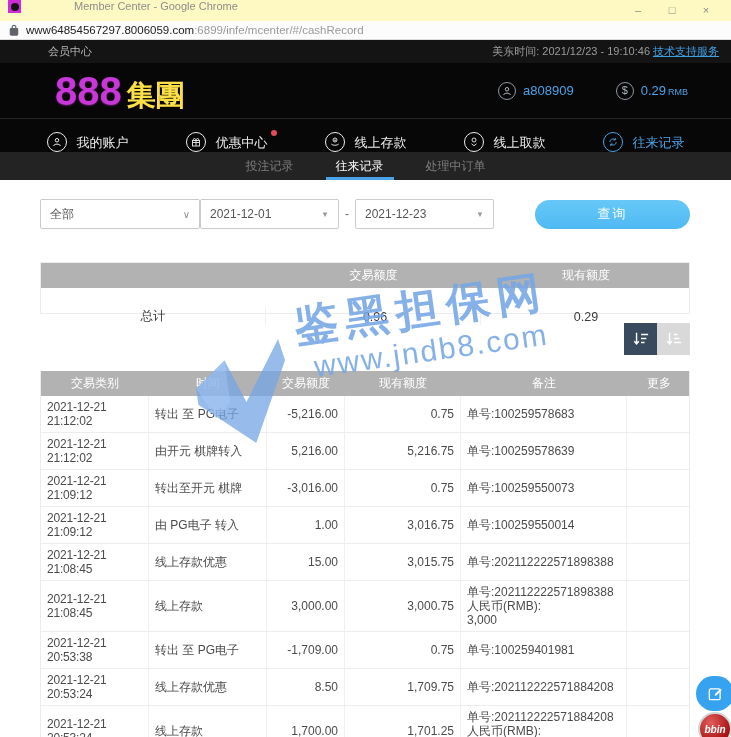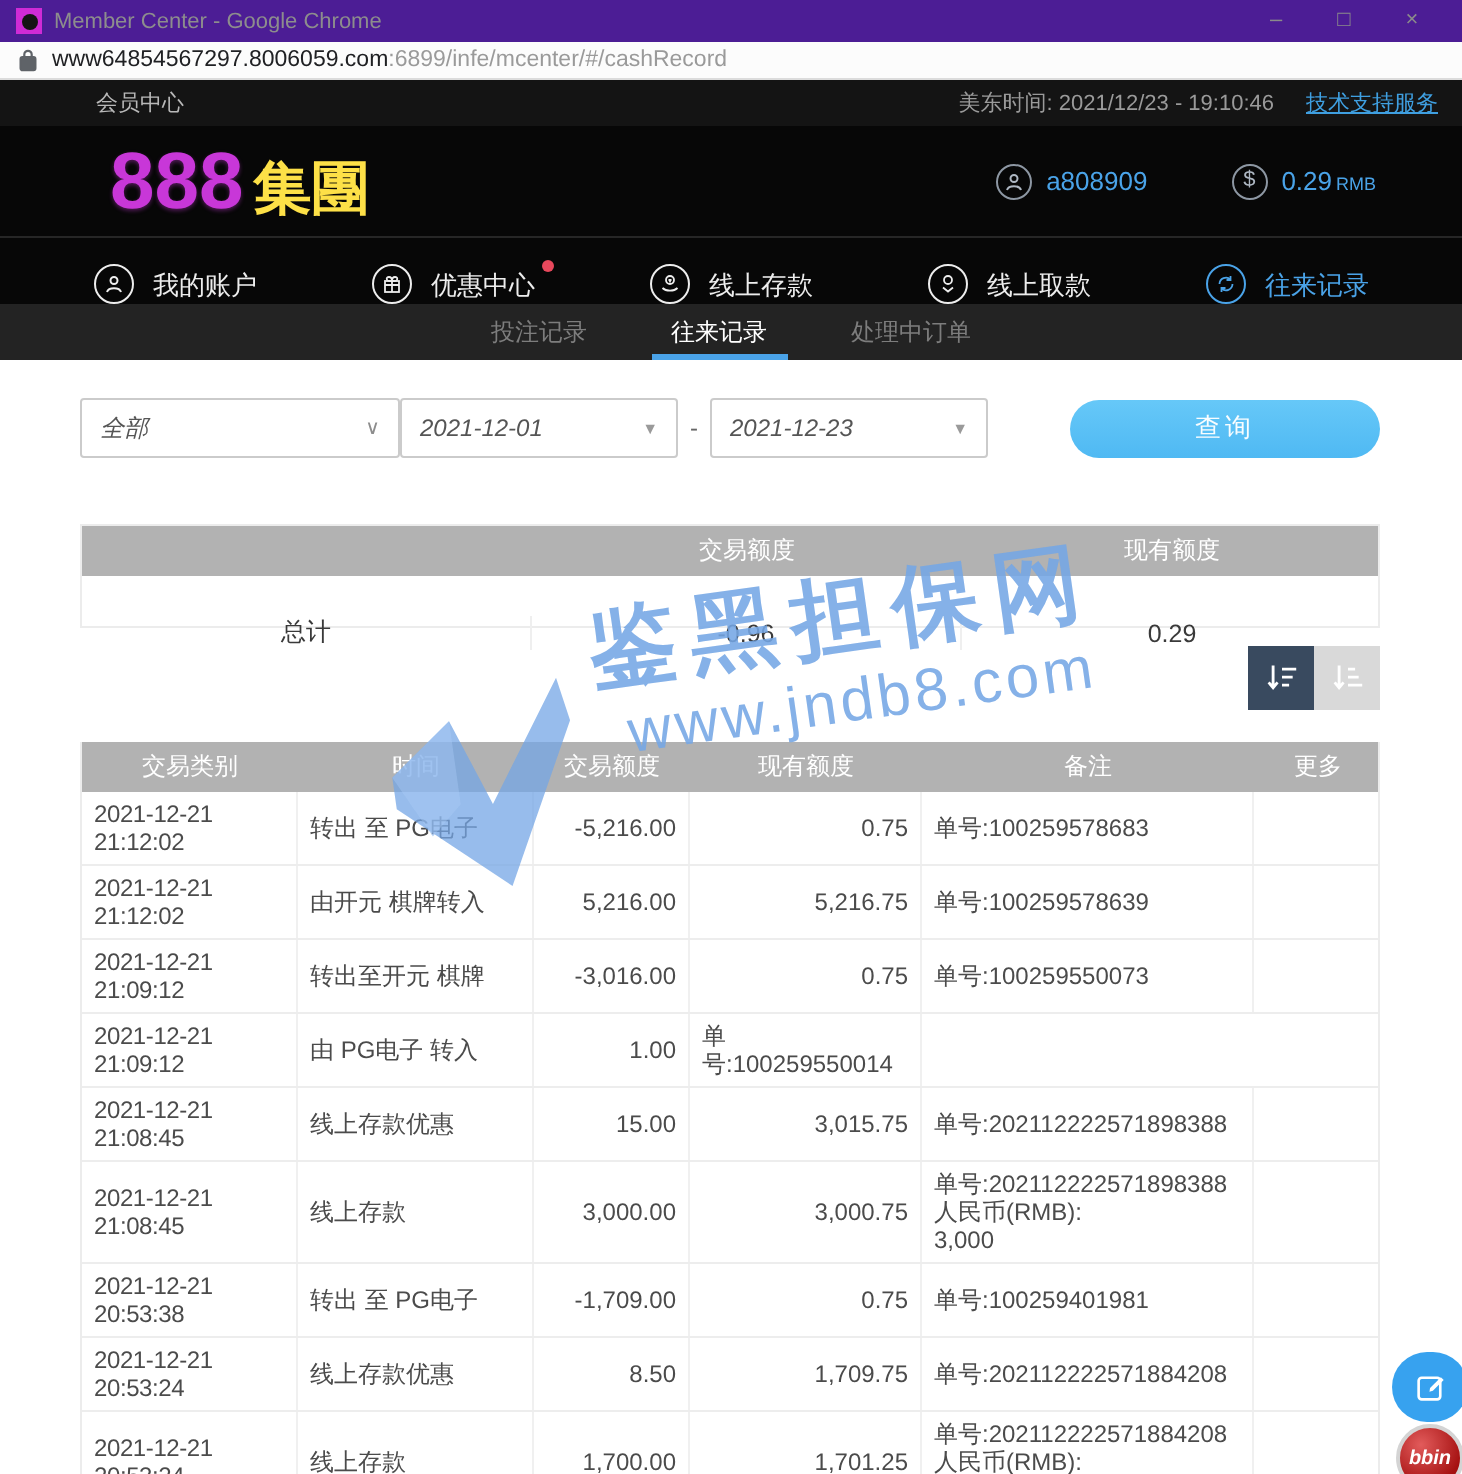--- a/index.html
+++ b/index.html
@@ -2,35 +2,35 @@
 <html><head>
 <meta charset="utf-8">
 <style>
   * { margin:0; padding:0; box-sizing:border-box; }
   html,body { width:731px; height:737px; }
   body {
     font-family:"Liberation Sans","DejaVu Sans",sans-serif;
     background:#fff; position:relative; overflow:hidden; font-size:12px;
   }
   
-  .titlebar { height:21px; background:#4c1d95; display:flex; align-items:center; padding:0 8px; }
+  .titlebar { height:21px; background:#fef9c3; display:flex; padding:0 8px;gap:47px; }
   .favicon { width:13px; height:13px; background:#cf2bd6; position:relative; margin-right:6px; flex:none; }
   .favicon::after { content:''; position:absolute; inset:2.5px; border-radius:50%; background:#141414; }
   .win-title { font-size:11px; color:#8d8d8d; flex:1; }
   .win-controls { display:flex; align-items:center; gap:0; }
   .win-btn { width:34px; text-align:center; color:#8b8b8b; font-size:11px; line-height:21px; cursor:default; }
   .urlbar { height:19px; background:#fcfcfc; border-bottom:1px solid #dcdcdc; display:flex; align-items:center; padding:0 9px; }
   .lock-icon { width:10px; height:12px; margin-right:7px; flex:none; }
   .url-text { font-size:11.5px; color:#202124; }
   .url-text .path { color:#9a9a9a; }
 
   
   .topbar { height:23px; background:#141414; display:flex; align-items:center; font-size:11px; padding:0 12px 0 48px; }
   .topbar-title { color:#b8b8b8; }
-  .topbar-right { margin-left:auto; display:flex; align-items:flex-start; gap:16px; }
+  .topbar-right { margin-left:auto; display:flex; align-items:flex-start; gap:3px; }
   .et-time { color:#9a9a9a; }
   .support-link { color:#3f9fe0; text-decoration:underline; cursor:pointer; }
 
   .siteheader { height:55px; background:#070707; display:flex; align-items:center; padding:0 43px 0 55px; }
   .logo { display:flex; align-items:baseline; cursor:pointer; }
   .logo-888 { font-size:40px; font-weight:bold; color:#c837d8; letter-spacing:0px; line-height:1; text-shadow:0 1px 2px rgba(200,55,216,.4); }
   .logo-cn { font-size:29px; font-weight:bold; color:#fde047; margin-left:5px; line-height:1; }
   .account { margin-left:auto; display:flex; align-items:center; gap:42px; }
   .acct-group { display:flex; align-items:center; gap:7px; color:#4aa3e8; font-size:13px; }
   .acct-icon { width:18px; height:18px; border:1px solid #8d97a3; border-radius:50%; display:flex; align-items:center; justify-content:center; color:#aeb7c2; flex:none; }
@@ -51,21 +51,21 @@
   .subnav-item.active { color:#ffffff; }
   .subnav-item.active::after { content:''; position:absolute; left:-4px; right:-4px; bottom:0; height:3px; background:#4aa3e8; }
 
   
   .content { padding:19px 41px 0 40px; position:relative; }
 
   .filters { display:flex; align-items:center; margin-bottom:33px; }
   .fake-select { height:30px; border:1px solid #cbcbcb; border-radius:2px; background:#fff; display:flex; align-items:center; padding:0 9px; color:#555; cursor:pointer; }
   .fs-type { width:160px; }
   .fs-date { width:139px; }
-  .fs-label { flex:1;font-style:italic; }
+  .fs-label { flex:1; }
   .chev { color:#8d8d8d; font-size:10px; }
   .tri { color:#9a9a9a; font-size:8px; }
   .date-dash { color:#666; margin:0 6px; }
   .fs-date:first-of-type { margin-left:13px; }
   .search-btn { margin-left:auto; width:155px; height:29px; border:none; border-radius:15px;
     background:linear-gradient(#66c8f8,#4fb9f3); color:rgba(255,255,255,.96); font-size:13px; letter-spacing:2px; cursor:pointer;
     font-family:inherit; }
 
   .summary { width:650px; border:1px solid #ececec; }
   .summary-head, .summary-row { display:grid; grid-template-columns:225px 215px 210px; }
@@ -298,20 +298,21 @@
       <div class="cell-type">转出至开元 棋牌</div>
       <div class="cell-amount">-3,016.00</div>
       <div class="cell-balance">0.75</div>
       <div class="cell-remark">单号:100259550073</div>
       <div class="cell-more"></div>
     </div>
         <div class="trow">
       <div class="cell-time">2021-12-21 21:09:12</div>
       <div class="cell-type">由 PG电子 转入</div>
       <div class="cell-amount">1.00</div>
+      <div class="cell-balance">3,016.75</div>
       <div class="cell-remark">单号:100259550014</div>
       <div class="cell-more"></div>
     </div>
         <div class="trow">
       <div class="cell-time">2021-12-21 21:08:45</div>
       <div class="cell-type">线上存款优惠</div>
       <div class="cell-amount">15.00</div>
       <div class="cell-balance">3,015.75</div>
       <div class="cell-remark">单号:202112222571898388</div>
       <div class="cell-more"></div>

